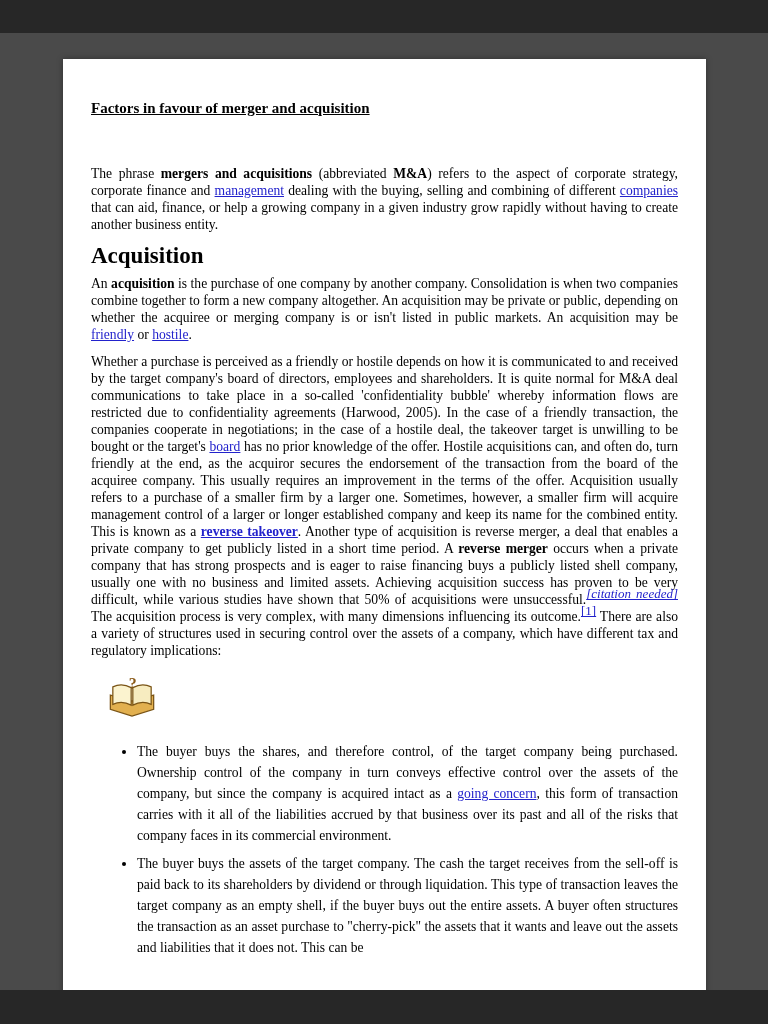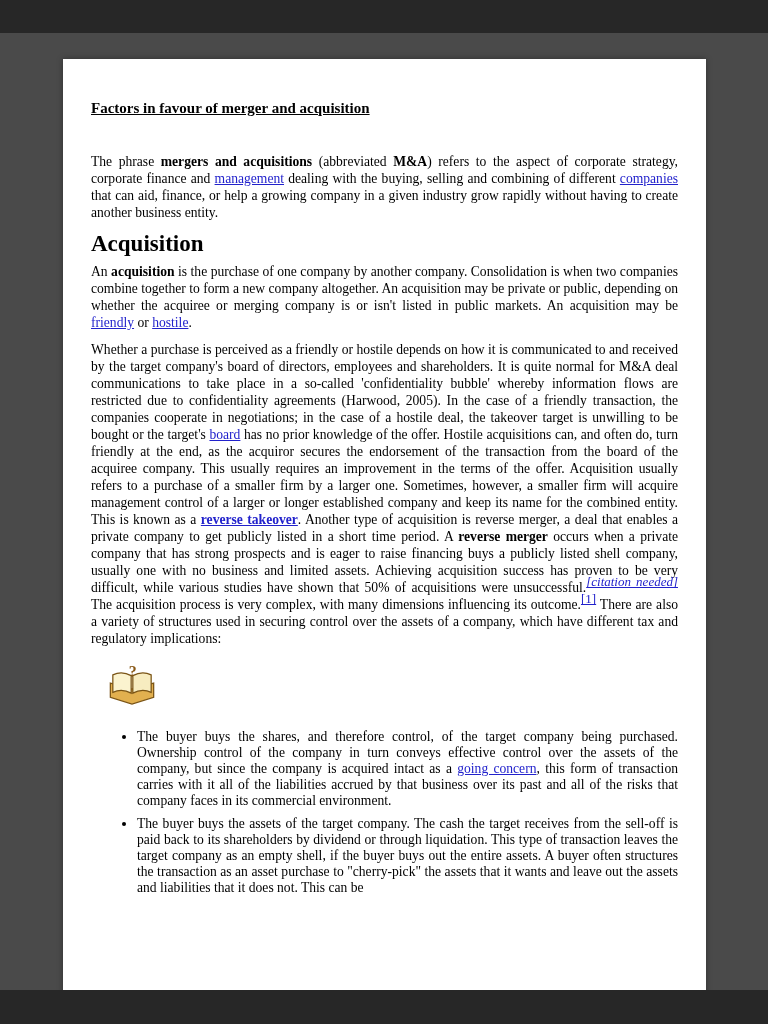--- a/index.html
+++ b/index.html
@@ -18,37 +18,37 @@
     background:var(--chrome, #272727); z-index:5;
   }
   .page {
     position:absolute; left:63px; top:59px; width:643px; height:965px;
     background:#ffffff; color:#000;
     padding:41px 28px 20px 28px;
     box-shadow:0 0 6px rgba(0,0,0,0.35);
   }
   .doc-title {
     font-size:15px; font-weight:bold; text-decoration:underline;
-    margin-bottom:36px;
+    margin-bottom:48px;
   }
   .doc-content p {
     font-size:13.6px; line-height:17px; text-align:justify;
     margin-bottom:10px;
   }
   .doc-content h1 {
     font-size:23px; font-weight:bold; margin:8px 0 6px 0;
   }
   a.lnk { color:var(--link, #2222cc); text-decoration:underline; cursor:pointer;margin-top:20px; }
   .b { font-weight:bold; }
   .i { font-style:italic; }
   sup { font-size:13px; line-height:0; vertical-align:super; }
   .book-icon { margin:16px 0 0 16px; width:50px; height:42px; }
   .doc-content ul { margin:24px 0 0 0; padding-left:46px; list-style:disc outside; }
   .doc-content li {
-    font-size:13.6px; line-height:16px; text-align:justify; margin-bottom:7px;
+    font-size:13.6px; line-height:21px; text-align:justify; margin-bottom:7px;
   }
 </style>
 </head>
 <body>
 
 <div class="viewport">
   <div class="topbar"></div>
 
   <div class="page">
     <h2 class="doc-title">Factors in favour of merger and acquisition</h2>

